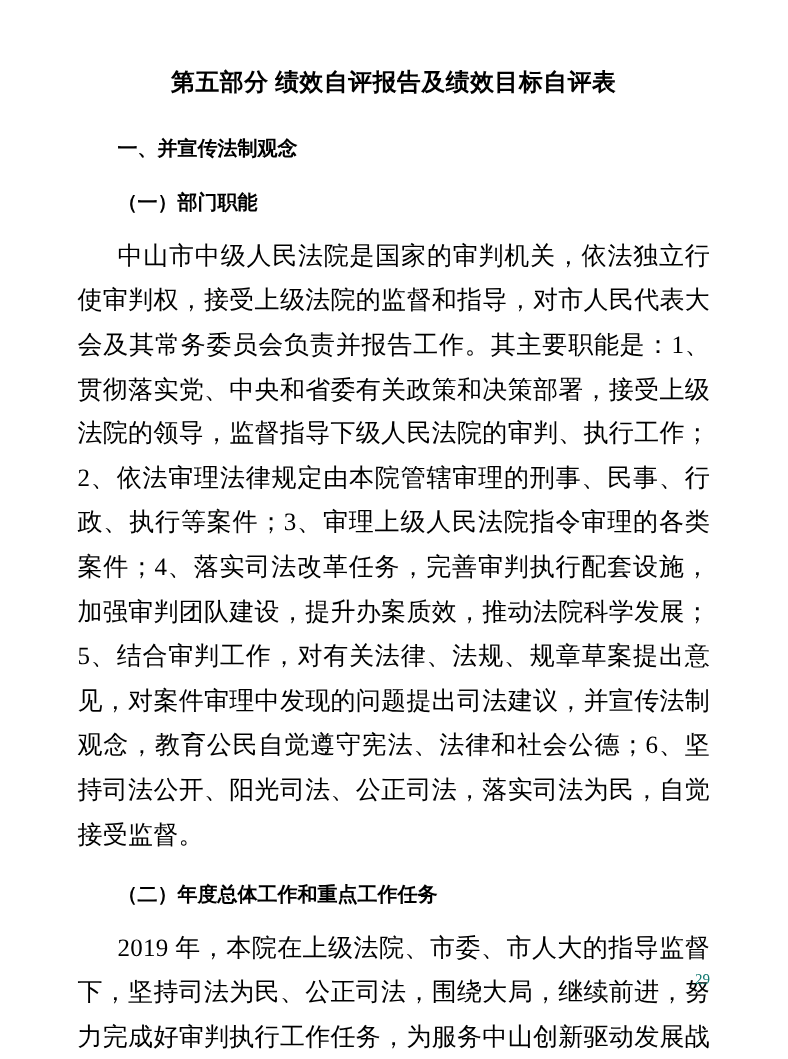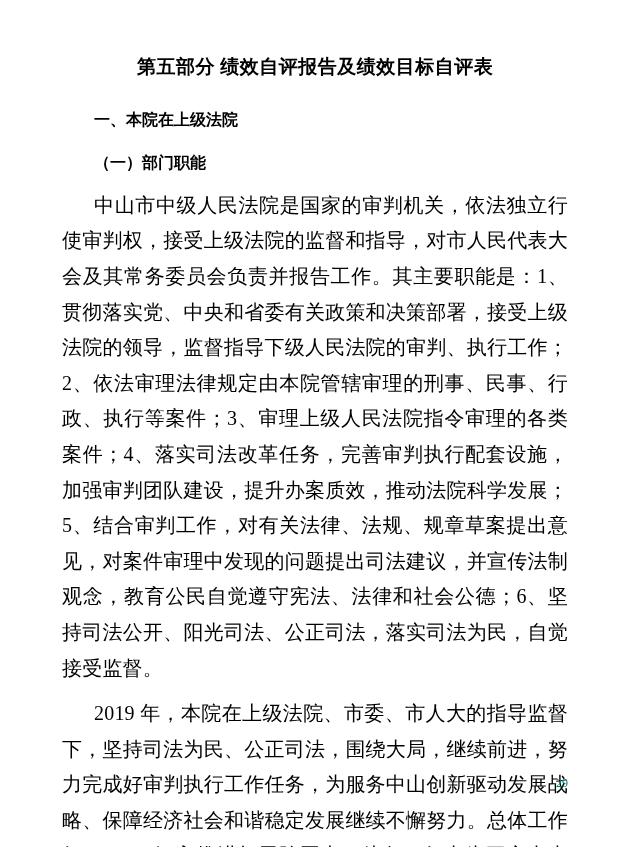--- a/index.html
+++ b/index.html
@@ -60,24 +60,25 @@
     font-family: "Liberation Serif", "DejaVu Serif", serif;
   }
 </style>
 </head>
 <body>
 
 <div class="page">
 
   <h1 class="doc-title">第五部分 绩效自评报告及绩效目标自评表</h1>
 
-  <h2 class="section-heading">一、本院在上级法院</h2>
+  <h2 class="section-heading">一、并宣传法制观念</h2>
 
   <h3 class="sub-heading">（一）部门职能</h3>
 
   <p class="body-para">中山市中级人民法院是国家的审判机关，依法独立行使审判权，接受上级法院的监督和指导，对市人民代表大会及其常务委员会负责并报告工作。其主要职能是：1、贯彻落实党、中央和省委有关政策和决策部署，接受上级法院的领导，监督指导下级人民法院的审判、执行工作；2、依法审理法律规定由本院管辖审理的刑事、民事、行政、执行等案件；3、审理上级人民法院指令审理的各类案件；4、落实司法改革任务，完善审判执行配套设施，加强审判团队建设，提升办案质效，推动法院科学发展；5、结合审判工作，对有关法律、法规、规章草案提出意见，对案件审理中发现的问题提出司法建议，并宣传法制观念，教育公民自觉遵守宪法、法律和社会公德；6、坚持司法公开、阳光司法、公正司法，落实司法为民，自觉接受监督。</p>
 
+  <h3 class="sub-heading">（二）年度总体工作和重点工作任务</h3>
 
   <p class="body-para">2019 年，本院在上级法院、市委、市人大的指导监督下，坚持司法为民、公正司法，围绕大局，继续前进，努力完成好审判执行工作任务，为服务中山创新驱动发展战略、保障经济社会和谐稳定发展继续不懈努力。总体工作如下：1、深入推进扫黑除恶专项斗争，努力为平安中山建设做出贡献。2、依法保障中山</p>
 
   <div class="page-number">29</div>
 
 </div>
 
 </body></html>

